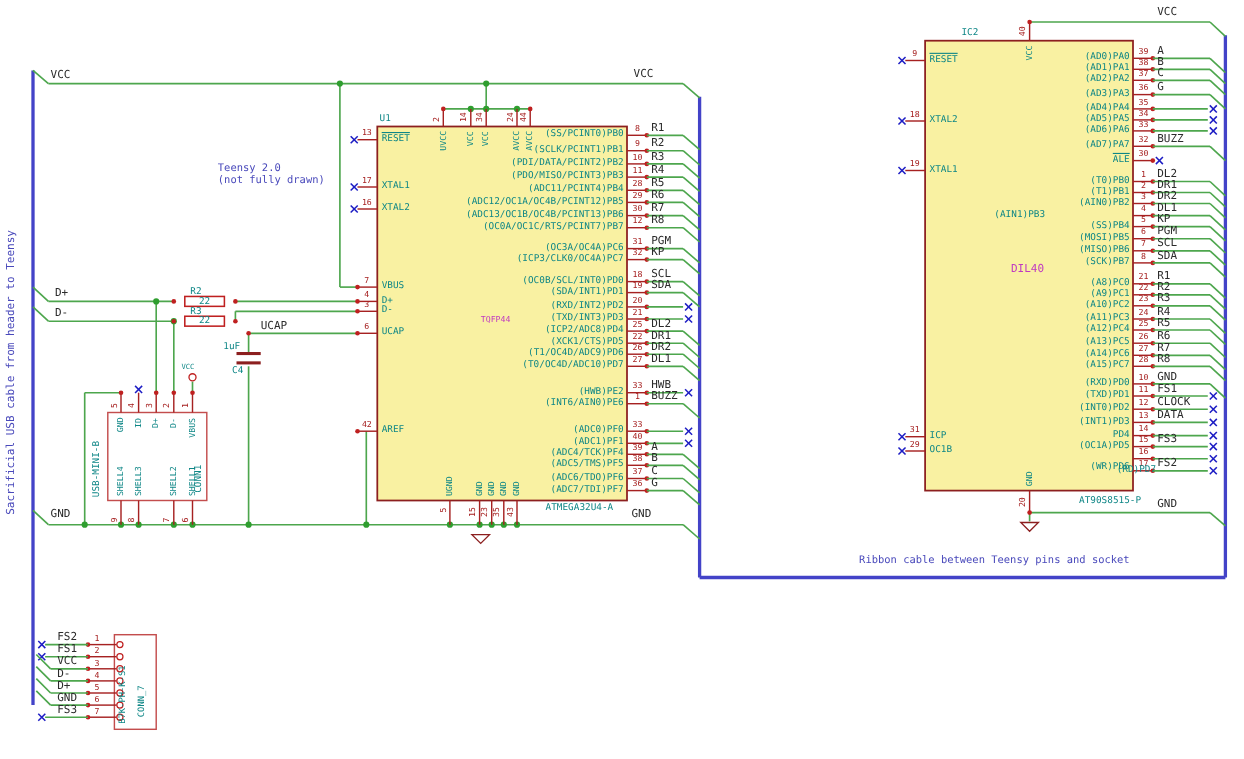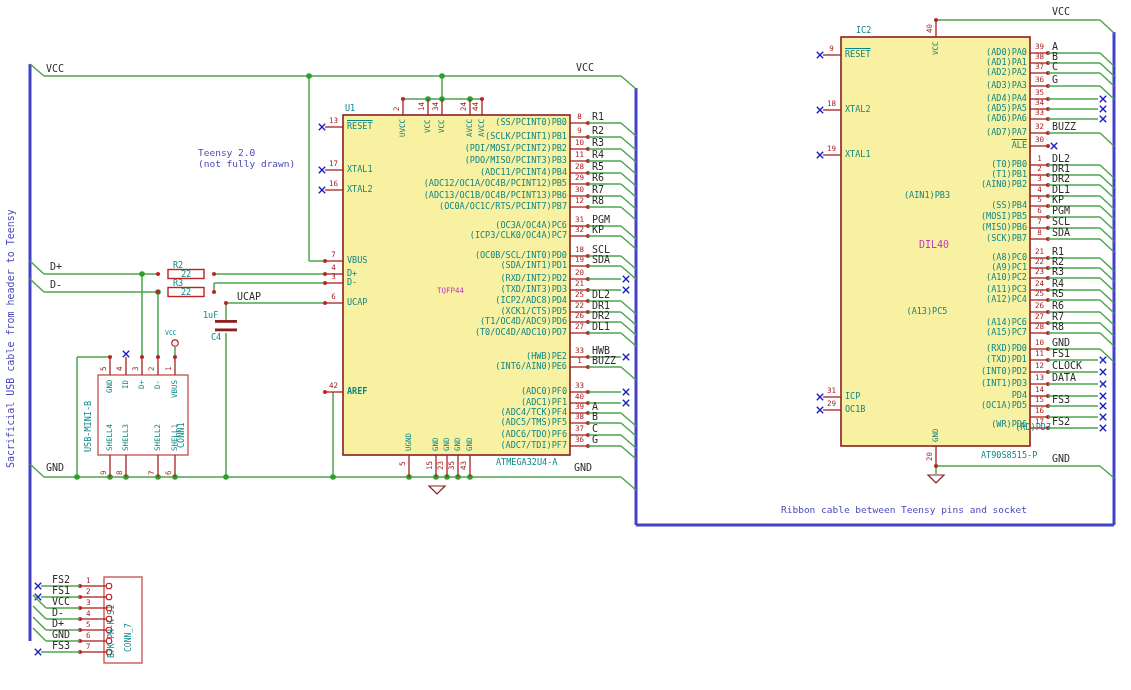--- a/index.html
+++ b/index.html
@@ -486,36 +486,36 @@
   <span class="t cyan" style="left:173px;top:261px">R2</span>
   <span class="t cyan" style="left:168px;top:270px;width:36px;text-align:center">22</span>
   <span class="t cyan" style="left:173px;top:279px">R3</span>
   <span class="t cyan" style="left:168px;top:288px;width:36px;text-align:center">22</span>
   <span class="t cyan" style="left:203px;top:311px">1uF</span>
   <span class="t cyan" style="left:211px;top:333px">C4</span>
 
   <span class="t cyan" style="left:345px;top:104px">U1</span>
   <span class="t cyan" style="left:496px;top:458px">ATMEGA32U4-A</span>
   <span class="t mag" style="left:437px;top:287px">TQFP44</span>
-  <span class="t cyan" style="left:856px;top:26px">IC2</span>
+  <span class="t cyan" style="left:874px;top:26px">IC2</span>
   <span class="t cyan" style="left:981px;top:451px">AT90S8515-P</span>
   <span class="t mag" style="left:919px;top:240px;font-size:10px">DIL40</span>
 
   <span class="t cyan rot" style="left:84px;top:452px">USB-MINI-B</span>
   <span class="t cyan rot" style="left:177px;top:448px">CONN1</span>
   <span class="t cyan rot" style="left:108px;top:658px;font-size:8px">B7K-PH-K-S1</span>
   <span class="t cyan rot" style="left:125px;top:652px;font-size:8px">CONN_7</span>
 <span class="t num" style="left: 571px; top: 113px; width: 17px; text-align: center;">8</span>
     <span class="t cyan rt" style="left: 367px; top: 118px; width: 200px;">(SS/PCINT0)PB0</span>
     <span class="t net" style="left: 592px; top: 112px;">R1</span>
     <span class="t num" style="left: 571px; top: 127px; width: 17px; text-align: center;">9</span>
     <span class="t cyan rt" style="left: 367px; top: 132px; width: 200px;">(SCLK/PCINT1)PB1</span>
     <span class="t net" style="left: 592px; top: 126px;">R2</span>
     <span class="t num" style="left: 571px; top: 139px; width: 17px; text-align: center;">10</span>
-    <span class="t cyan rt" style="left: 367px; top: 144px; width: 200px;">(PDI/MOSI/PCINT2)PB2</span>
+    <span class="t cyan rt" style="left: 367px; top: 144px; width: 200px;">(PDI/DATA/PCINT2)PB2</span>
     <span class="t net" style="left: 592px; top: 138px;">R3</span>
     <span class="t num" style="left: 571px; top: 151px; width: 17px; text-align: center;">11</span>
     <span class="t cyan rt" style="left: 367px; top: 156px; width: 200px;">(PDO/MISO/PCINT3)PB3</span>
     <span class="t net" style="left: 592px; top: 150px;">R4</span>
     <span class="t num" style="left: 571px; top: 163px; width: 17px; text-align: center;">28</span>
     <span class="t cyan rt" style="left: 367px; top: 168px; width: 200px;">(ADC11/PCINT4)PB4</span>
     <span class="t net" style="left: 592px; top: 162px;">R5</span>
     <span class="t num" style="left: 571px; top: 174px; width: 17px; text-align: center;">29</span>
     <span class="t cyan rt" style="left: 367px; top: 179px; width: 200px;">(ADC12/OC1A/OC4B/PCINT12)PB5</span>
     <span class="t net" style="left: 592px; top: 173px;">R6</span>
@@ -583,21 +583,21 @@
     <span class="t cyan" style="left: 347px; top: 185px;">XTAL2</span>
     <span class="t num" style="left: 325px; top: 251px; width: 17px; text-align: center;">7</span>
     <span class="t cyan" style="left: 347px; top: 256px;">VBUS</span>
     <span class="t num" style="left: 325px; top: 264px; width: 17px; text-align: center;">4</span>
     <span class="t cyan" style="left: 347px; top: 269px;">D+</span>
     <span class="t num" style="left: 325px; top: 273px; width: 17px; text-align: center;">3</span>
     <span class="t cyan" style="left: 347px; top: 278px;">D-</span>
     <span class="t num" style="left: 325px; top: 293px; width: 17px; text-align: center;">6</span>
     <span class="t cyan" style="left: 347px; top: 298px;">UCAP</span>
     <span class="t num" style="left: 325px; top: 382px; width: 17px; text-align: center;">42</span>
-    <span class="t cyan" style="left: 347px; top: 387px; font-weight: bold;">AREF</span>
+    <span class="t cyan" style="left: 347px; top: 387px;">AREF</span>
     <span class="t num rot" style="left: 393px; top: 111px;">2</span>
     <span class="t cyan7 rot" style="left: 399px; top: 137.4px;">UVCC</span>
     <span class="t num rot" style="left: 418px; top: 111px;">14</span>
     <span class="t cyan7 rot" style="left: 424px; top: 132.8px;">VCC</span>
     <span class="t num rot" style="left: 432px; top: 111px;">34</span>
     <span class="t cyan7 rot" style="left: 438px; top: 132.8px;">VCC</span>
     <span class="t num rot" style="left: 460px; top: 111px;">24</span>
     <span class="t cyan7 rot" style="left: 466px; top: 137.4px;">AVCC</span>
     <span class="t num rot" style="left: 472px; top: 111px;">44</span>
     <span class="t cyan7 rot" style="left: 478px; top: 137.4px;">AVCC</span>
@@ -667,21 +667,21 @@
     <span class="t num" style="left: 1031px; top: 268px; width: 17px; text-align: center;">23</span>
     <span class="t cyan rt" style="left: 827px; top: 273px; width: 200px;">(A10)PC2</span>
     <span class="t net" style="left: 1052px; top: 267px;">R3</span>
     <span class="t num" style="left: 1031px; top: 280px; width: 17px; text-align: center;">24</span>
     <span class="t cyan rt" style="left: 827px; top: 285px; width: 200px;">(A11)PC3</span>
     <span class="t net" style="left: 1052px; top: 279px;">R4</span>
     <span class="t num" style="left: 1031px; top: 290px; width: 17px; text-align: center;">25</span>
     <span class="t cyan rt" style="left: 827px; top: 295px; width: 200px;">(A12)PC4</span>
     <span class="t net" style="left: 1052px; top: 289px;">R5</span>
     <span class="t num" style="left: 1031px; top: 302px; width: 17px; text-align: center;">26</span>
-    <span class="t cyan rt" style="left: 827px; top: 307px; width: 200px; text-align: center;">(A13)PC5</span>
+    <span class="t cyan rt" style="left: 827px; top: 307px; width: 200px;">(A13)PC5</span>
     <span class="t net" style="left: 1052px; top: 301px;">R6</span>
     <span class="t num" style="left: 1031px; top: 313px; width: 17px; text-align: center;">27</span>
     <span class="t cyan rt" style="left: 827px; top: 318px; width: 200px;">(A14)PC6</span>
     <span class="t net" style="left: 1052px; top: 312px;">R7</span>
     <span class="t num" style="left: 1031px; top: 323px; width: 17px; text-align: center;">28</span>
     <span class="t cyan rt" style="left: 827px; top: 328px; width: 200px;">(A15)PC7</span>
     <span class="t net" style="left: 1052px; top: 322px;">R8</span>
     <span class="t num" style="left: 1031px; top: 339px; width: 17px; text-align: center;">10</span>
     <span class="t cyan rt" style="left: 827px; top: 344px; width: 200px;">(RXD)PD0</span>
     <span class="t net" style="left: 1052px; top: 338px;">GND</span>

